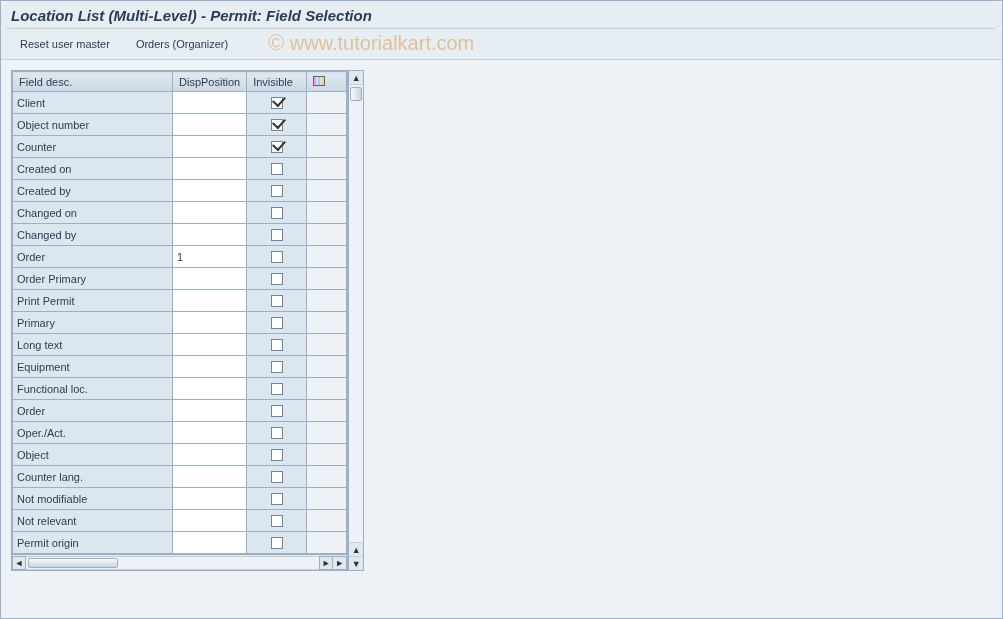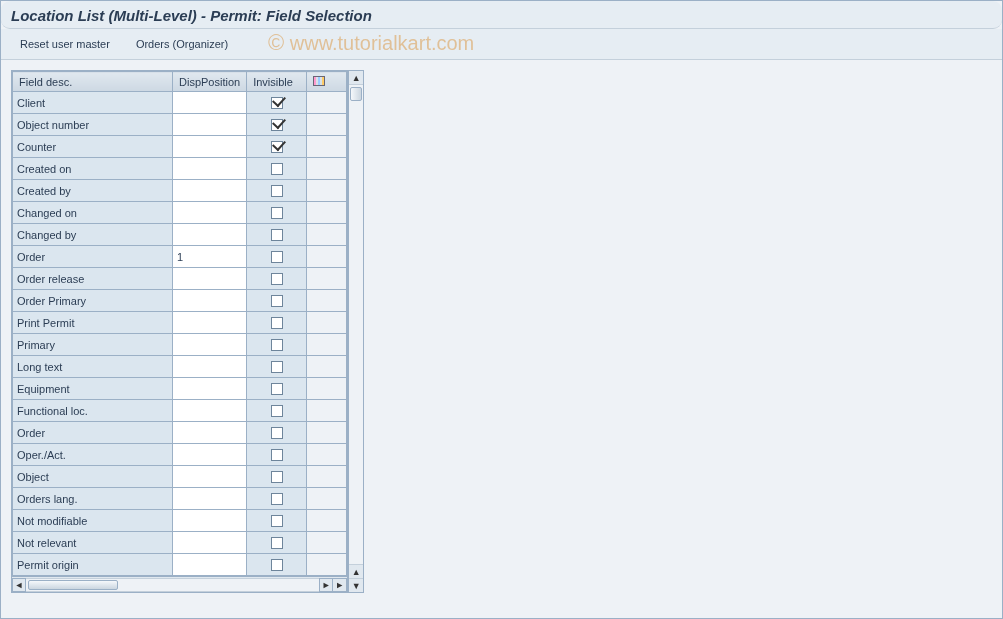--- a/index.html
+++ b/index.html
@@ -267,26 +267,20 @@
                 <td class="col-invis"><span class="checkbox"></span></td>
                 <td style="background: rgb(238, 242, 246);"></td>
               </tr>
               <tr>
                 <td class="col-desc">Order</td>
                 <td class="col-disp">1</td>
                 <td class="col-invis"><span class="checkbox"></span></td>
                 <td style="background: rgb(238, 242, 246);"></td>
               </tr>
               <tr>
-                <td class="col-desc">Order release</td>
-                <td class="col-disp"></td>
-                <td class="col-invis"><span class="checkbox"></span></td>
-                <td style="background: rgb(238, 242, 246);"></td>
-              </tr>
-              <tr>
                 <td class="col-desc">Order Primary</td>
                 <td class="col-disp"></td>
                 <td class="col-invis"><span class="checkbox"></span></td>
                 <td style="background: rgb(238, 242, 246);"></td>
               </tr>
               <tr>
                 <td class="col-desc">Print Permit</td>
                 <td class="col-disp"></td>
                 <td class="col-invis"><span class="checkbox"></span></td>
                 <td style="background: rgb(238, 242, 246);"></td>
@@ -327,21 +321,21 @@
                 <td class="col-invis"><span class="checkbox"></span></td>
                 <td style="background: rgb(238, 242, 246);"></td>
               </tr>
               <tr>
                 <td class="col-desc">Object</td>
                 <td class="col-disp"></td>
                 <td class="col-invis"><span class="checkbox"></span></td>
                 <td style="background: rgb(238, 242, 246);"></td>
               </tr>
               <tr>
-                <td class="col-desc">Orders lang.</td>
+                <td class="col-desc">Counter lang.</td>
                 <td class="col-disp"></td>
                 <td class="col-invis"><span class="checkbox"></span></td>
                 <td style="background: rgb(238, 242, 246);"></td>
               </tr>
               <tr>
                 <td class="col-desc">Not modifiable</td>
                 <td class="col-disp"></td>
                 <td class="col-invis"><span class="checkbox"></span></td>
                 <td style="background: rgb(238, 242, 246);"></td>
               </tr>

